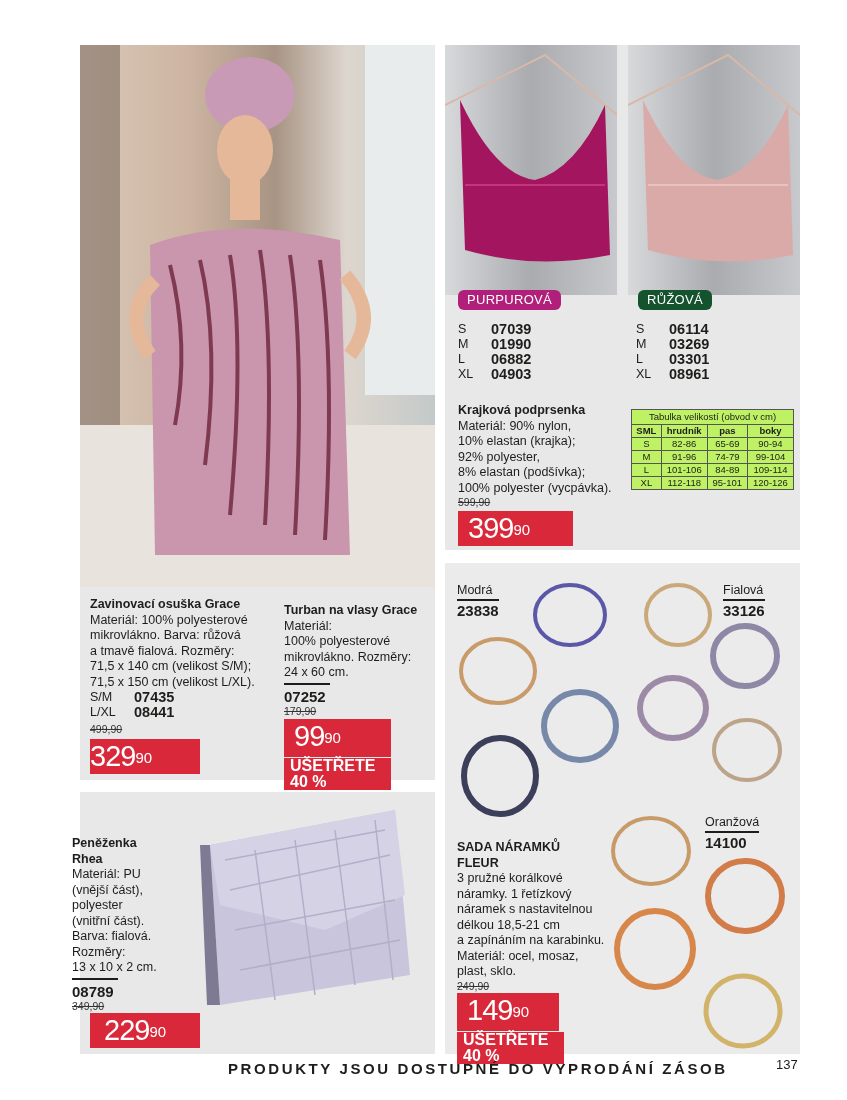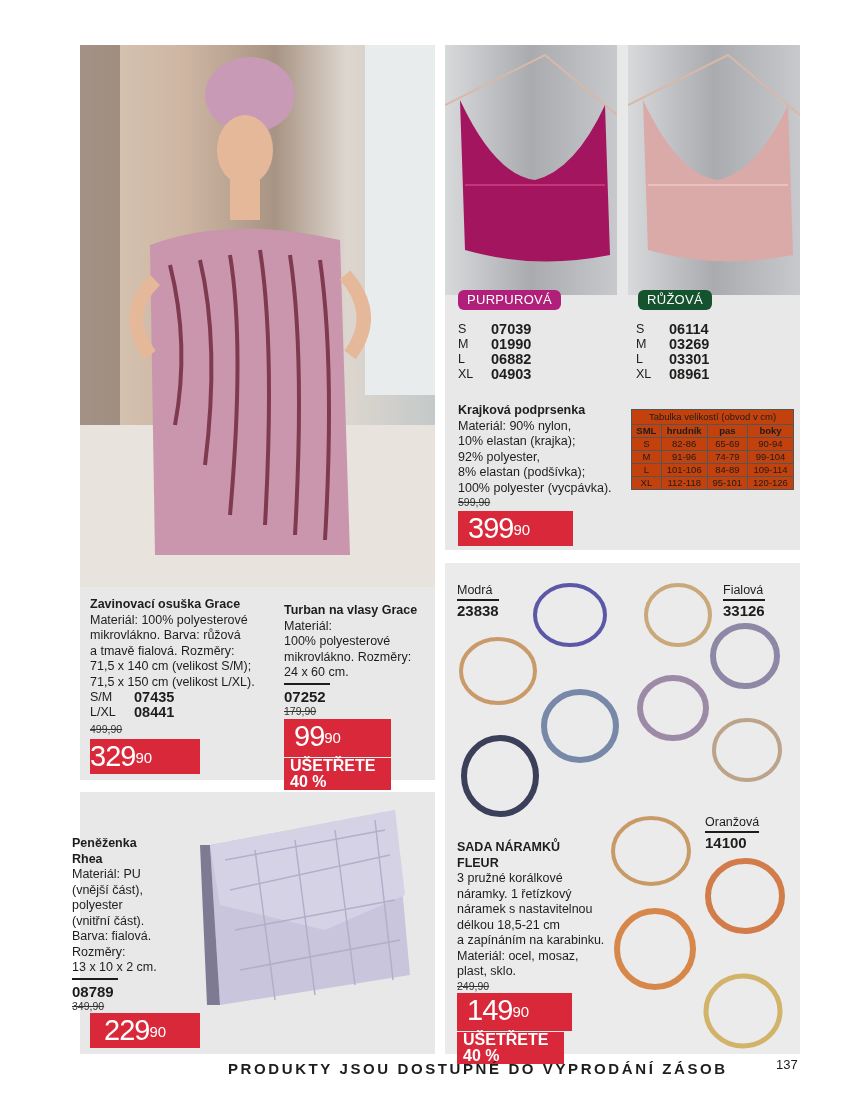--- a/index.html
+++ b/index.html
@@ -13,21 +13,21 @@
   .price{position:absolute;background:#d9283a;color:#fff;font-family:"Liberation Sans",sans-serif;}
   .price .big{font-size:29px;line-height:34px;letter-spacing:-1px;}
   .price .cents{font-size:15px;vertical-align:top;position:relative;top:10px;letter-spacing:0;}
   .save{position:absolute;background:#d9283a;color:#fff;font-size:16px;line-height:16px;padding:0 6px;font-weight:bold;}
   .rule{border-top:2px solid #1d1d1b;width:52px;margin:2px 0 3px 0;}
   .sizes{position:absolute;font-size:12.5px;line-height:15px;}
   .sizes .row{display:flex;}
   .sizes .sz{width:33px;}
   .sizes .cd{font-weight:bold;font-size:14.5px;}
   .tag{position:absolute;color:#fff;font-size:13px;line-height:20px;padding:0 9px;border-radius:6px 6px 6px 6px;letter-spacing:0.3px;}
-  table.sizetab{position:absolute;border-collapse:collapse;font-size:9.5px;background:#c2410c;}
+  table.sizetab{position:absolute;border-collapse:collapse;font-size:9.5px;background:#bef264;}
   table.sizetab td,table.sizetab th{border:1px solid #555;padding:0 3px;text-align:center;line-height:12px;font-weight:normal;}
   table.sizetab th{font-weight:bold;}
   .footer{position:absolute;top:1060px;left:228px;font-size:15px;font-weight:bold;letter-spacing:2.6px;color:#1d1d1b;}
   .pagenum{position:absolute;top:1057px;left:776px;font-size:13px;color:#1d1d1b;}
   .lbl{position:absolute;font-size:12.5px;line-height:15px;}
   .lbl .name{display:block;border-bottom:2px solid #1d1d1b;padding-bottom:1px;margin-bottom:2px;}
   .lbl .num{font-weight:bold;font-size:15px;}
 </style>
 </head>
 <body>
@@ -271,19 +271,19 @@
   <div class="title">FLEUR</div>
   <div>3 pružné korálkové</div>
   <div>náramky. 1 řetízkový</div>
   <div>náramek s nastavitelnou</div>
   <div>délkou 18,5-21 cm</div>
   <div>a zapínáním na karabinku.</div>
   <div>Materiál: ocel, mosaz,</div>
   <div>plast, sklo.</div>
   <div class="strike">249,90</div>
 </div>
-<div class="price" style="left:457px;top:993px;width:115px;height:38px;padding-left:10px;box-sizing:border-box;">
+<div class="price" style="left:457px;top:993px;width:102px;height:38px;padding-left:10px;box-sizing:border-box;">
   <span class="big">149</span><span class="cents">90</span>
 </div>
 <div class="save" style="left:457px;top:1032px;width:95px;">UŠETŘETE 40 %</div>
 
 <div class="footer">PRODUKTY JSOU DOSTUPNÉ DO VYPRODÁNÍ ZÁSOB</div>
 <div class="pagenum">137</div>
 
 </body></html>

